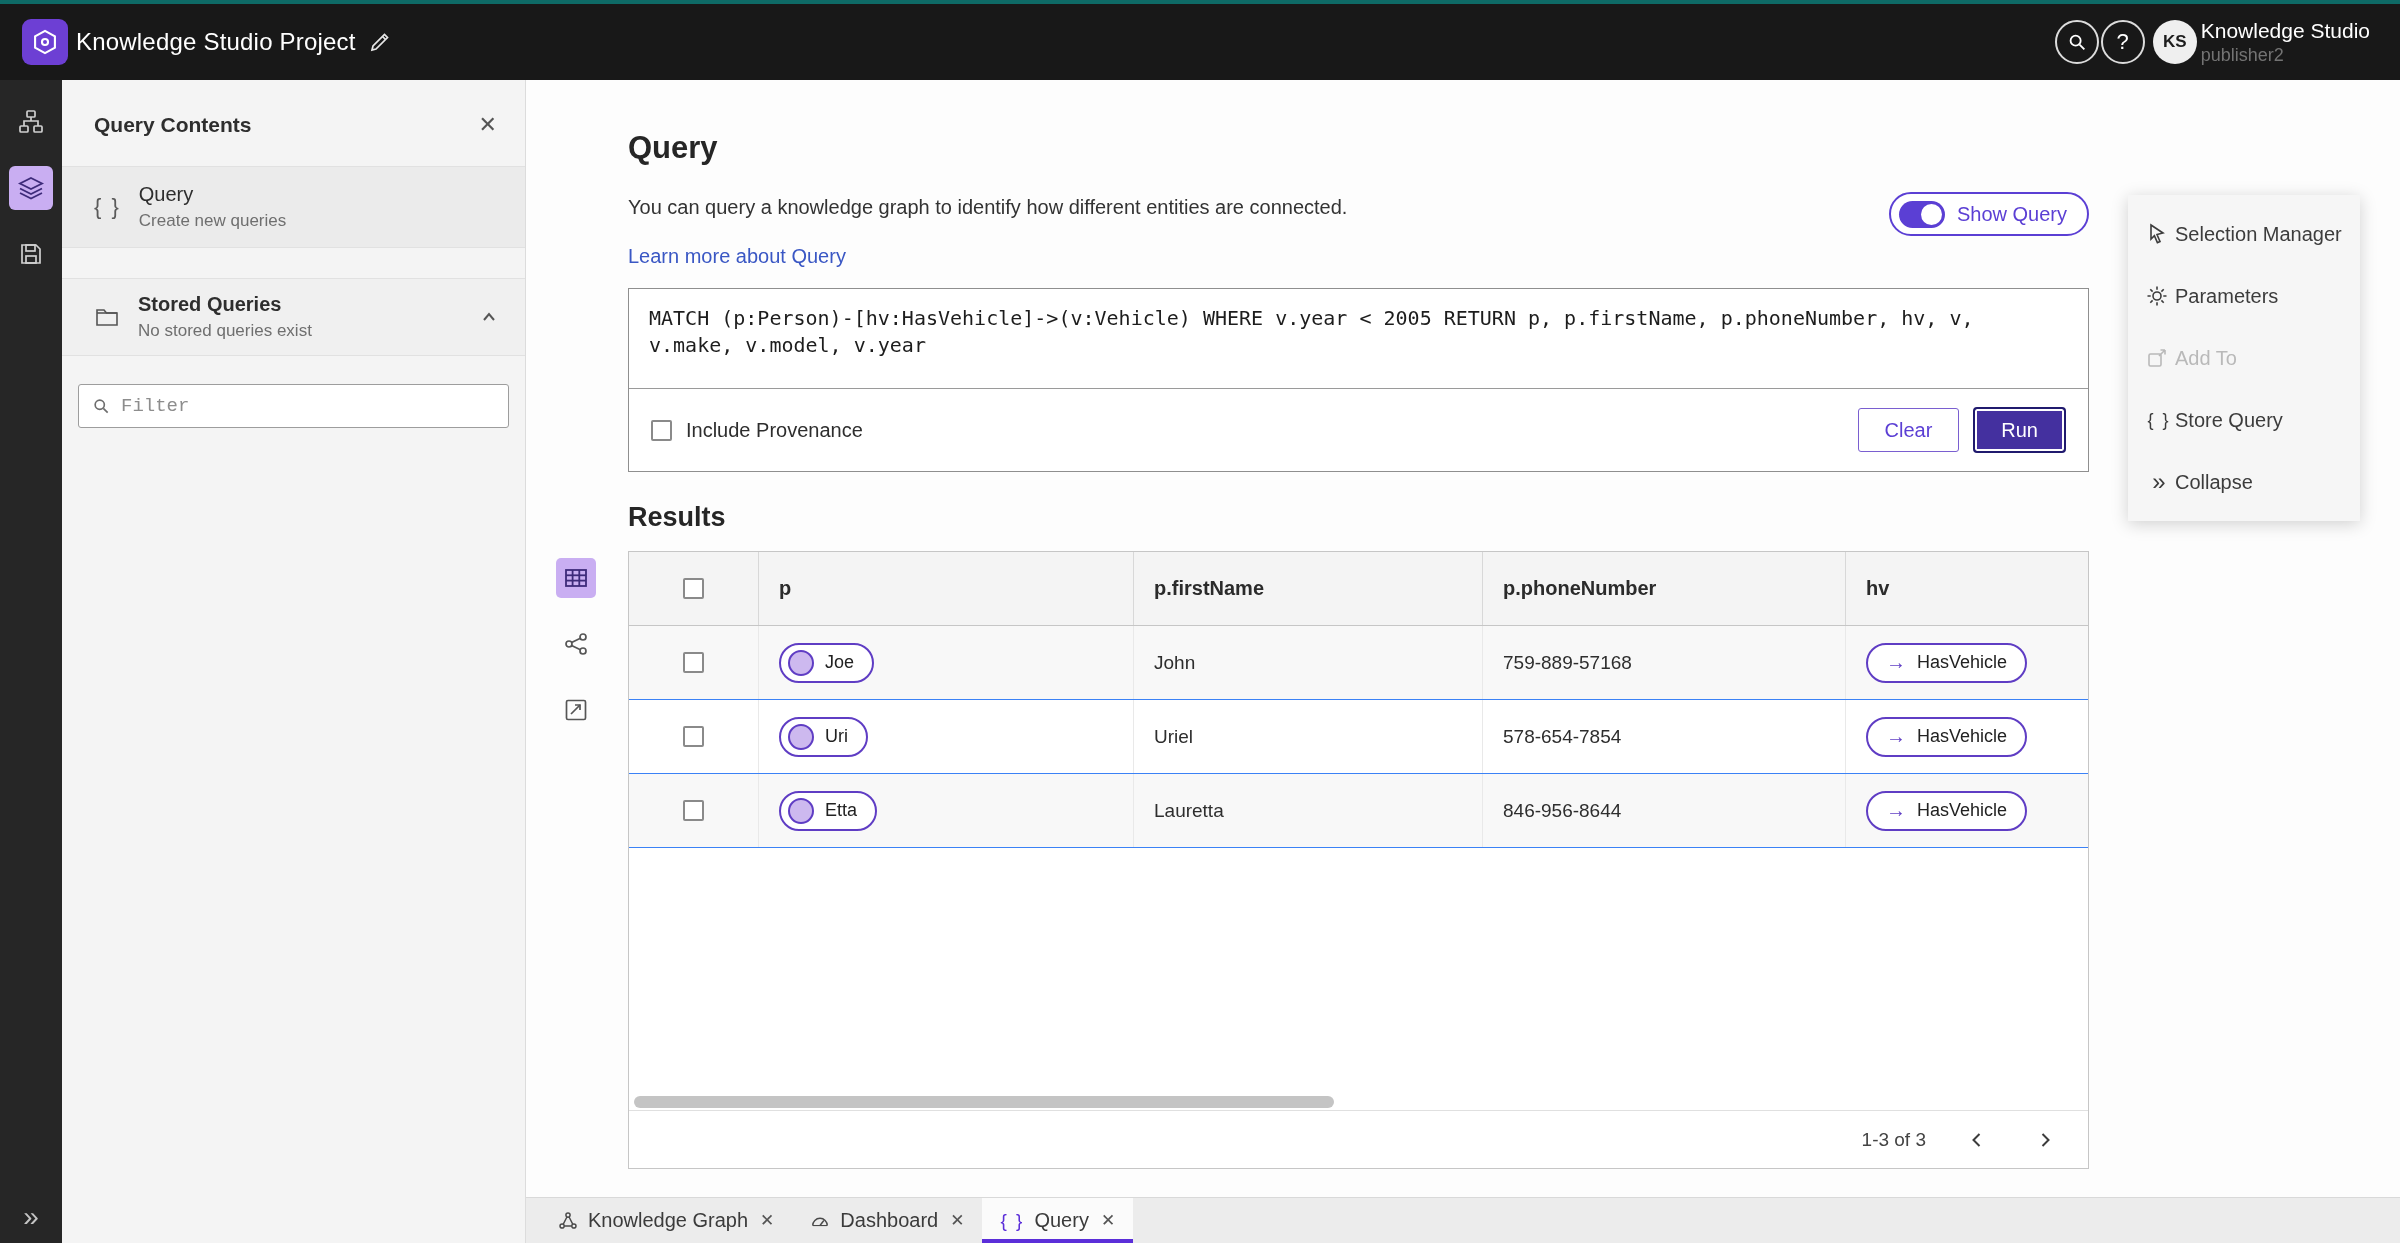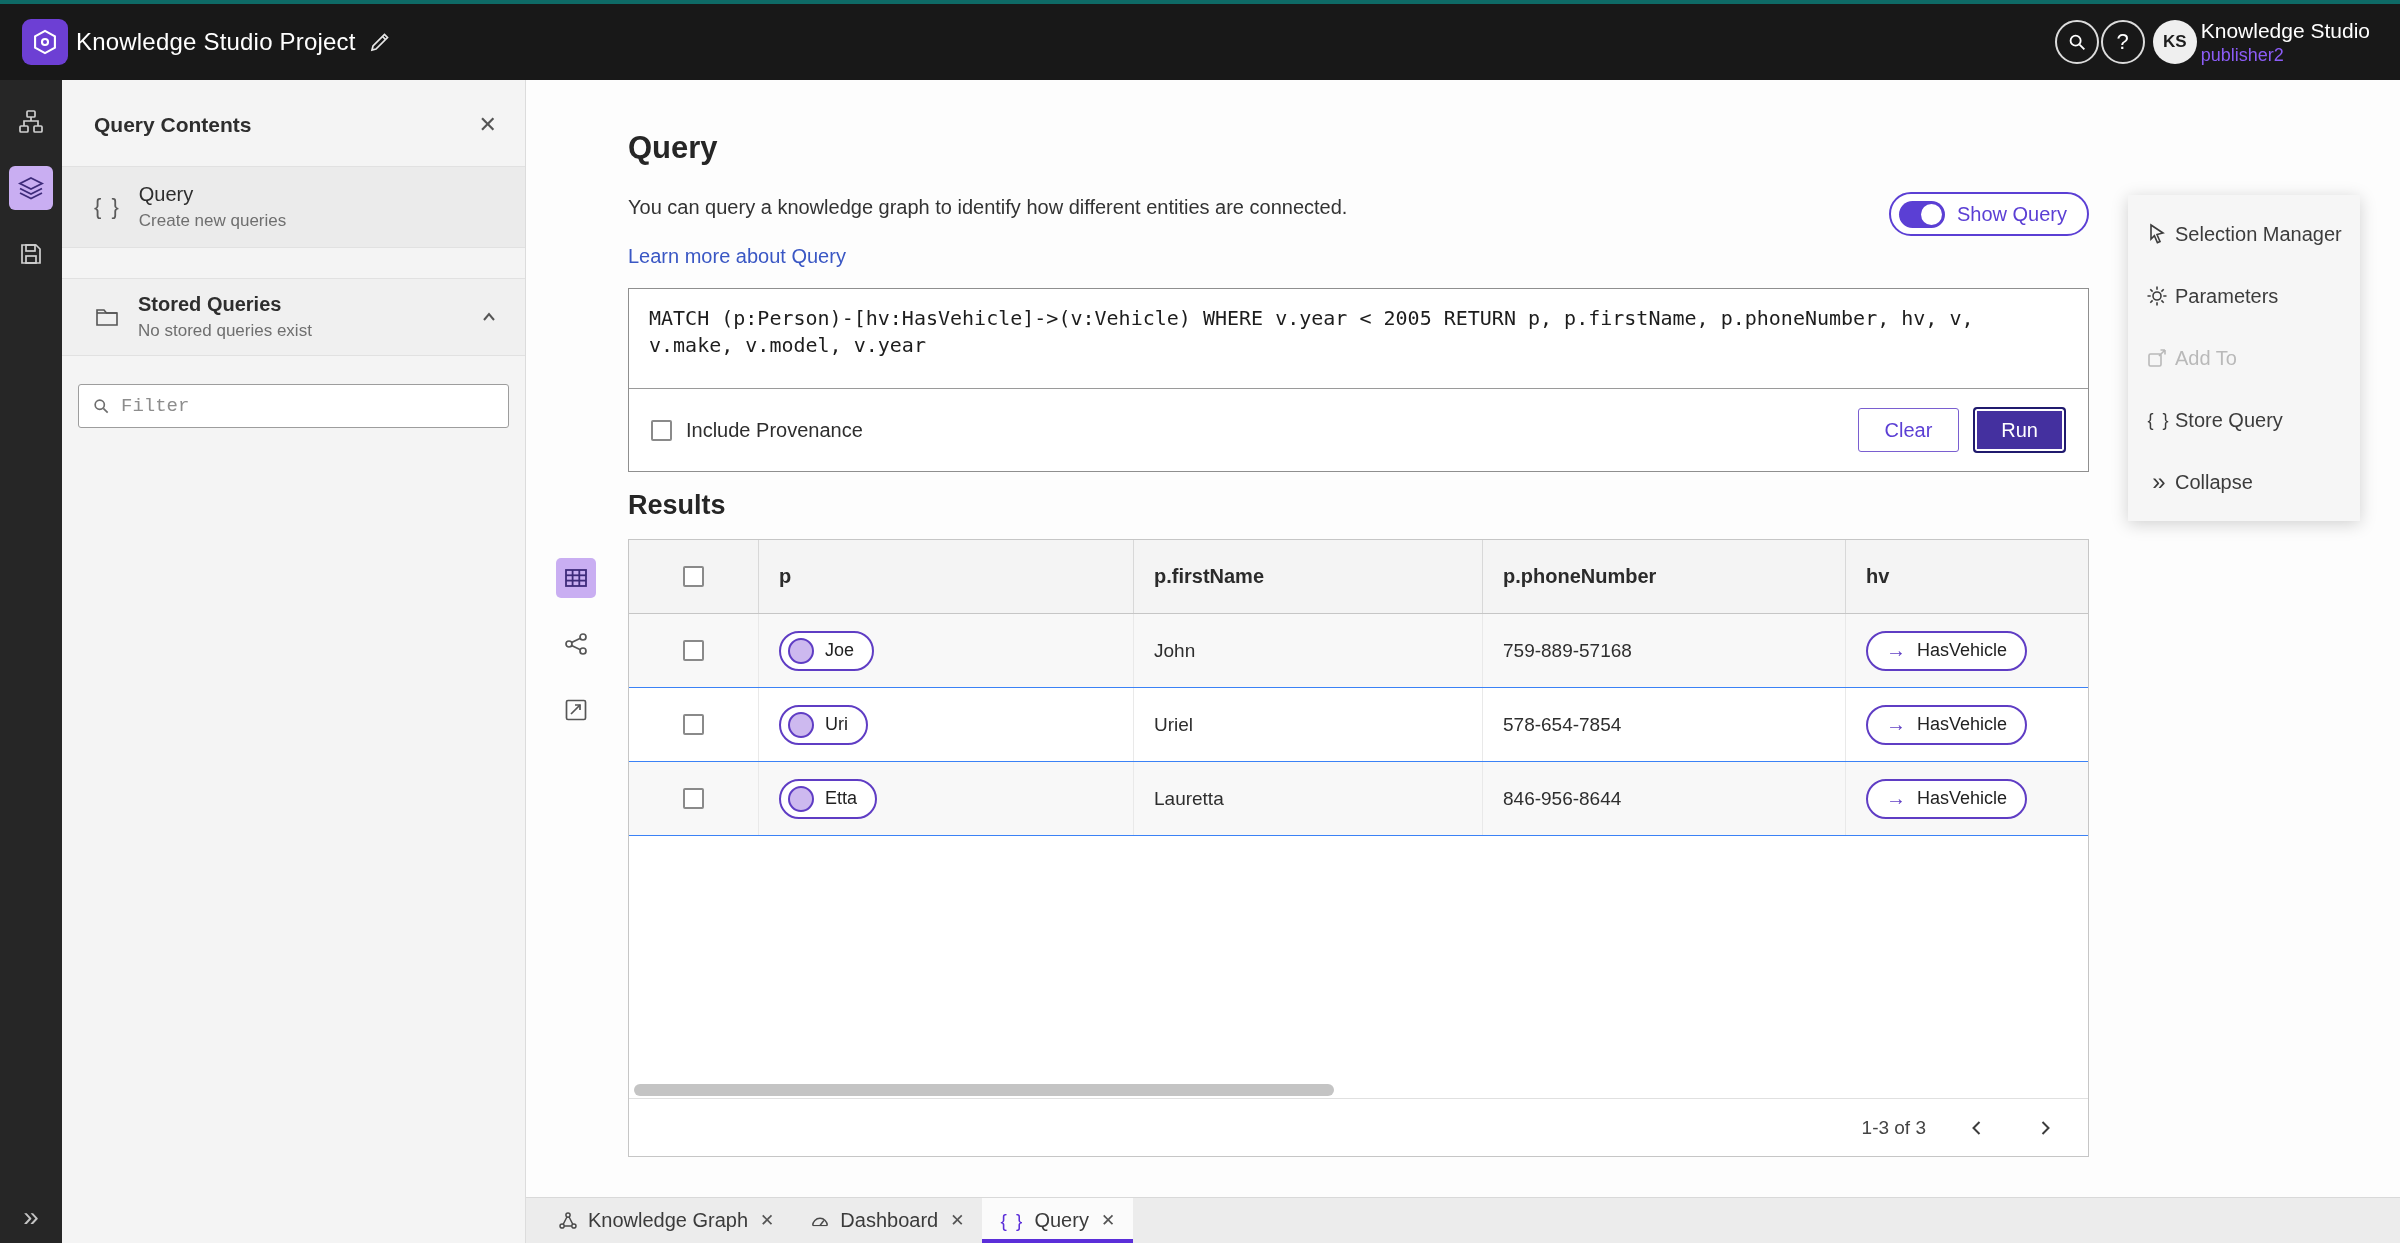--- a/index.html
+++ b/index.html
@@ -26,21 +26,21 @@
     display:flex; align-items:center; justify-content:center; cursor:pointer; flex:0 0 auto;
     font-size:22px; color:#fff;
   }
   .avatar {
     width:44px; height:44px; border-radius:50%; background:#efefef; color:#1d1d1d;
     font-size:17px; font-weight:bold; display:flex; align-items:center; justify-content:center;
     flex:0 0 auto; margin-left:6px;
   }
   .user-block { line-height:1.25; margin-left:2px; }
   .user-name { font-size:21px; color:#fff; }
-  .user-role { font-size:18px; color:#8b5cf6; }
+  .user-role { font-size:18px; color:#737373; }
 
   
   .body { display:flex; height:1163px; position:relative; }
 
   .rail {
     width:62px; background:#262626; display:flex; flex-direction:column;
     align-items:center; padding-top:20px; gap:22px; position:relative; flex:0 0 auto;
   }
   .rail-icon {
     width:44px; height:44px; border-radius:6px; display:flex; align-items:center;
@@ -109,21 +109,21 @@
   .actions-spacer { flex:1; }
   .btn-clear {
     height:44px; padding:0 26px; background:#fff; color:#5b3fd4; border:1px solid #7a5fd0;
     border-radius:3px; font-size:20px; cursor:pointer; font-family:inherit;
   }
   .btn-run {
     height:46px; padding:0 26px; margin-left:14px; background:#44309f; color:#fff;
     border:2px solid #201a6e; border-radius:4px; font-size:20px; cursor:pointer; font-family:inherit;
     box-shadow:0 0 0 2px #ffffff inset;
   }
-  .results-title { font-size:27px; font-weight:bold; color:#262626; margin-top:18px; }
+  .results-title { font-size:27px; font-weight:bold; color:#262626; margin-top:30px; }
 
   .mini-toolbar { position:absolute; left:30px; top:478px; display:flex; flex-direction:column; gap:26px; }
   .mini-btn { width:40px; height:40px; border-radius:5px; display:flex; align-items:center; justify-content:center; color:#565656; cursor:pointer; }
   .mini-btn.selected { background:#c9aef2; color:#3d2b7a; }
 
   .results-table {
     width:1461px; margin-top:18px; height:618px; border:1px solid #c6c6c6; background:#fff;
     display:flex; flex-direction:column;
   }
   .thead { display:flex; background:#f4f4f4; border-bottom:1px solid #c6c6c6; height:74px; flex:0 0 auto; }

